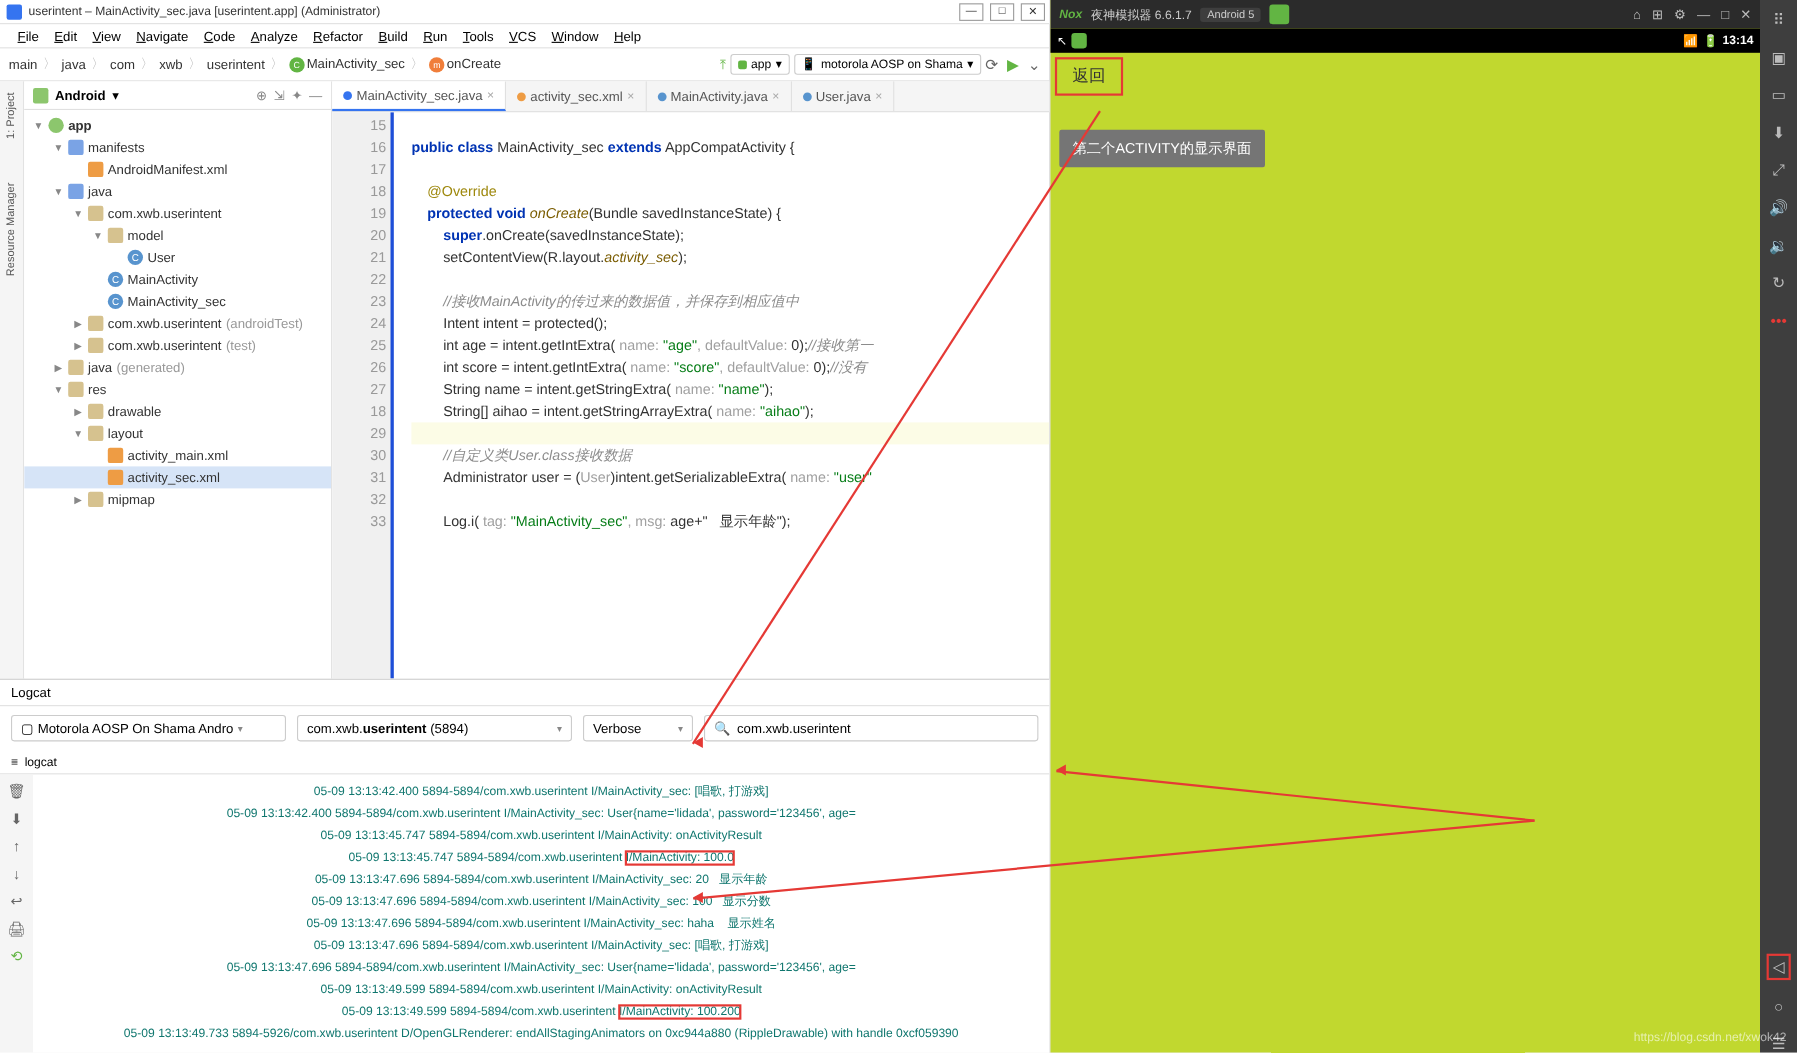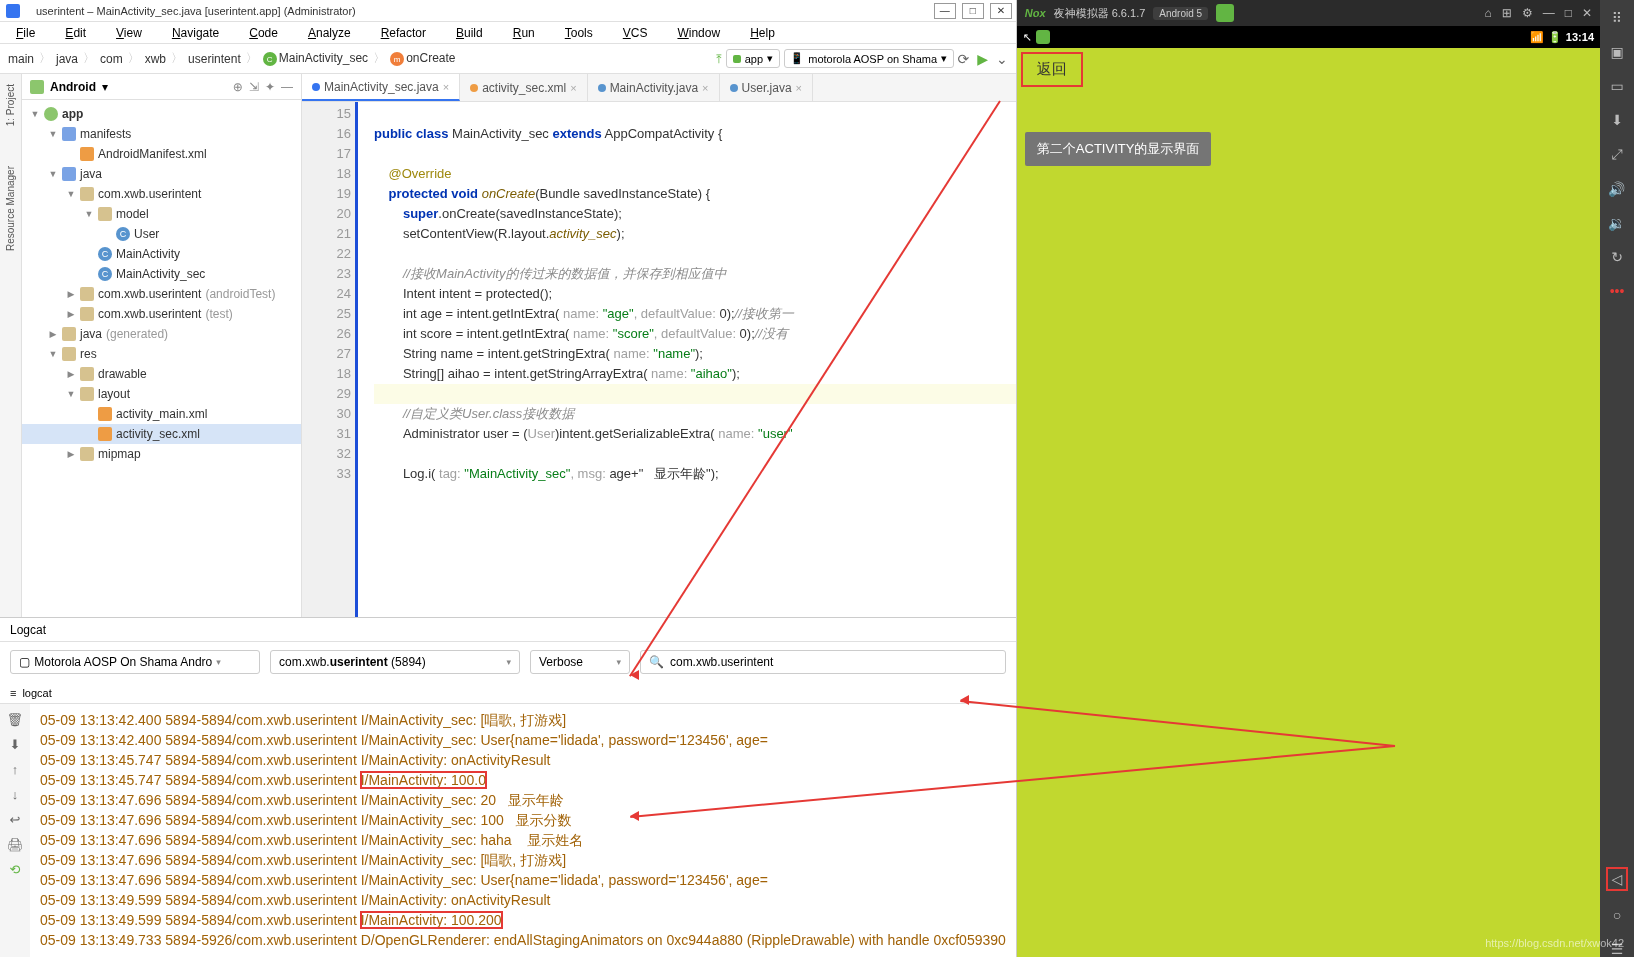--- a/index.html
+++ b/index.html
@@ -3,27 +3,27 @@
 <meta charset="utf-8">
 <style>
 * { margin: 0; padding: 0; box-sizing: border-box; font-family: "Segoe UI", Arial, sans-serif; }
 html, body { width: 1634px; height: 957px; overflow: hidden; background: #f0f0f0; }
 .root { display: flex; width: 100%; height: 100%; position: relative; }
 
 
 .ide { flex: 0 0 955px; display: flex; flex-direction: column; background: #fff; border-right: 1px solid #ccc; }
 
 
-.titlebar { height: 22px; background: #fff; border-bottom: 1px solid #e0e0e0; font-size: 11px; color: #333; display: flex; align-items: center; padding-left: 6px; gap: 16px; }
+.titlebar { height: 22px; background: #fff; border-bottom: 1px solid #e0e0e0; font-size: 11px; color: #333; display: flex; align-items: center; padding-left: 6px; gap: 6px; }
 .titlebar .icon { width: 14px; height: 14px; background: #3574f0; border-radius: 2px; }
 .win-controls { margin-left: auto; display: flex; gap: 6px; padding-right: 4px; }
 .win-controls span { width: 22px; height: 16px; border: 1px solid #999; font-size: 10px; display: flex; align-items: center; justify-content: center; }
 
 
-.menubar { height: 22px; display: flex; align-items: center; gap: 18px; padding-left: 10px; font-size: 12px; border-bottom: 1px solid #e0e0e0; }
+.menubar { height: 22px; display: flex; align-items: center; gap: 2px; padding-left: 10px; font-size: 12px; border-bottom: 1px solid #e0e0e0; }
 .menubar span { padding: 0 6px; cursor: pointer; }
 .menubar span u { text-decoration: underline; }
 
 
 .navbar { height: 30px; display: flex; align-items: center; padding: 0 8px; gap: 4px; border-bottom: 1px solid #e0e0e0; font-size: 12px; }
 .breadcrumb { display: flex; align-items: center; gap: 2px; }
 .breadcrumb span { color: #333; }
 .breadcrumb .sep { color: #bbb; padding: 0 3px; }
 .breadcrumb .cicon { width: 14px; height: 14px; display: inline-flex; align-items: center; justify-content: center; border-radius: 8px; font-size: 8px; color: #fff; margin-right: 2px; }
 .cicon.c { background: #62b543; }
@@ -81,39 +81,39 @@
 
 .logcat { height: 340px; border-top: 1px solid #ccc; display: flex; flex-direction: column; background: #fff; }
 .lc-title { height: 24px; display: flex; align-items: center; padding: 0 10px; font-size: 12px; border-bottom: 1px solid #e0e0e0; }
 .lc-toolbar { height: 40px; display: flex; align-items: center; gap: 10px; padding: 0 10px; }
 .lc-toolbar .combo { border: 1px solid #ccc; border-radius: 3px; padding: 4px 8px; font-size: 12px; display: flex; align-items: center; gap: 4px; }
 .lc-toolbar .combo .arrow { color: #888; font-size: 9px; }
 .lc-toolbar .search { flex: 1; border: 1px solid #ccc; border-radius: 3px; padding: 4px 8px; font-size: 12px; display: flex; align-items: center; gap: 6px; }
 .lc-tabbar { height: 22px; display: flex; align-items: center; padding: 0 10px; gap: 6px; font-size: 11px; border-bottom: 1px solid #e0e0e0; }
 .lc-body { flex: 1; display: flex; font-family: Consolas, monospace; overflow: hidden; }
 .lc-left { width: 30px; background: #f5f5f5; display: flex; flex-direction: column; align-items: center; gap: 10px; padding-top: 8px; font-size: 13px; color: #666; }
-.lc-lines { flex: 1; padding: 6px 10px; font-size: 14px; line-height: 20px; white-space: pre; overflow: hidden; color: #a16207; }
+.lc-lines { flex: 1; padding: 6px 10px; font-size: 11px; line-height: 20px; white-space: pre; overflow: hidden; color: #0f766e; text-align: center; }
 .lc-hl { outline: 2px solid #e53935; outline-offset: -1px; }
 
 
 .emu-wrap { flex: 1; display: flex; position: relative; }
 .emu { flex: 1; background: #c1d82f; display: flex; flex-direction: column; position: relative; }
 .emu-top { height: 26px; background: #2b2b2b; color: #ccc; font-size: 11px; display: flex; align-items: center; padding: 0 8px; gap: 8px; }
 .emu-top .logo { color: #62b543; font-weight: bold; font-style: italic; }
 .emu-top .pill { background: #3e3e3e; padding: 1px 6px; border-radius: 3px; font-size: 10px; }
 .emu-top .right-icons { margin-left: auto; display: flex; gap: 10px; font-size: 12px; color: #bbb; }
 .emu-leaf { width: 18px; height: 18px; background: #62b543; border-radius: 3px; }
 
 .emu-status { height: 22px; background: #000; color: #fff; font-size: 11px; display: flex; align-items: center; padding: 0 6px; gap: 4px; }
 .emu-status .right { margin-left: auto; display: flex; gap: 4px; align-items: center; }
 
 .emu-appbar { height: 42px; display: flex; align-items: center; padding-left: 4px; }
 .back-btn { background: transparent; color: #333; font-size: 15px; padding: 6px 14px; border: 2px solid #e53935; }
 
-.emu-badge { position: absolute; top: 132px; left: 8px; background: #757575; color: #fff; font-size: 13px; padding: 8px 12px; border-radius: 2px; }
+.emu-badge { position: absolute; top: 118px; left: 8px; background: #757575; color: #fff; font-size: 13px; padding: 8px 12px; border-radius: 2px; }
 
 .emu-rail { width: 34px; background: #3e3e3e; display: flex; flex-direction: column; align-items: center; padding-top: 10px; gap: 18px; color: #bbb; font-size: 14px; }
 .emu-rail .dots { color: #e53935; }
 .emu-rail div { cursor: pointer; }
 .emu-rail .boxed { border: 2px solid #e53935; padding: 2px 4px; margin: -2px -4px; }
 
 
 .arrow-line { position: absolute; background: #e53935; height: 2px; transform-origin: left center; z-index: 100; pointer-events: none; }
 .arrow-head { position: absolute; width: 0; height: 0; border-top: 5px solid transparent; border-bottom: 5px solid transparent; z-index: 100; pointer-events: none; }
 

